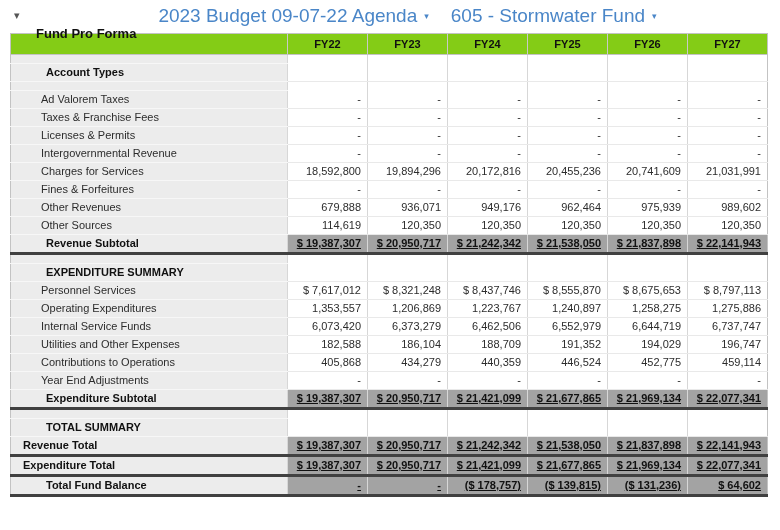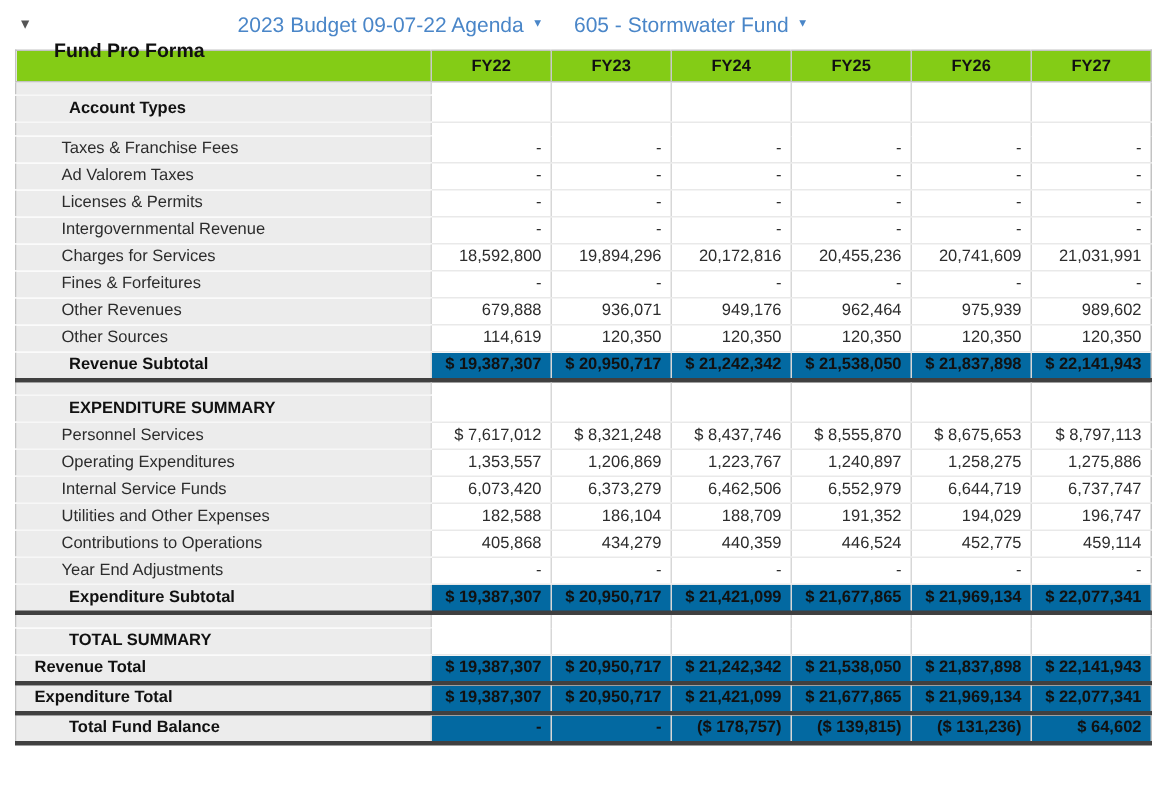--- a/index.html
+++ b/index.html
@@ -2,21 +2,21 @@
 <html><head>
 <meta charset="utf-8">
 <style>
   html,body{margin:0;padding:0;background:#fff;}
   body{width:780px;height:530px;overflow:hidden;
        font-family:"Liberation Sans","DejaVu Sans",sans-serif;color:#222;}
   .topbar{display:flex;align-items:center;height:31px;padding-left:14px;}
   .collapse-toggle{color:#555;font-size:11px;cursor:pointer;width:14px;}
   .page-title{font-weight:bold;font-size:13px;color:#111;margin-left:8px;margin-top:36px;}
   .dd-link{display:flex;align-items:center;margin-left:22px;cursor:pointer;}
-  .dd-link .dd-label{font-size:14px;color:#4a86c8;}
+  .dd-link .dd-label{font-size:19px;color:#4a86c8;}
   .dd-link .dd-caret{font-size:9px;color:#4a86c8;margin-left:7px;}
   .proforma-table{border-collapse:collapse;table-layout:fixed;
        margin-left:10px;margin-top:2px;width:757px;
        border:1px solid #c3c3c3;border-bottom:2px solid #9a9a9a;}
   .proforma-table col.lbl{width:277px;}
   .proforma-table col.val{width:80px;}
   th,td{font-size:11px;line-height:13px;padding:2px 6px;height:13px;
        overflow:hidden;white-space:nowrap;}
   thead th{background:#84cc16;font-weight:bold;text-align:center;color:#111;
        border-left:1px solid #c9c9c9;border-bottom:1px solid #c3c3c3;height:16px;}
@@ -24,21 +24,21 @@
   td.lblcell{background:#ececec;text-align:left;border-bottom:1px solid #f7f7f7;padding-left:35px;}
   td.valcell{background:#fff;text-align:right;border-left:1px solid #d7d7d7;
        border-bottom:1px solid #e9e9e9;color:#2c2c2c;}
   tr.spacer td{height:8px;padding:0 6px;}
   tr.spacer td.valcell{border-bottom:none;}
   tr.section td.lblcell{font-weight:bold;color:#111;}
   tr.detail td.lblcell{padding-left:30px;color:#2c2c2c;}
   tr.total-line td.lblcell{padding-left:12px;}
   tr.framed td{border-top:1px solid #9e9e9e;border-bottom:3px solid #404040;
        font-weight:bold;color:#111;}
-  tr.framed td.valcell{background:#0369a1;}
+  tr.framed td.valcell{background:#a3a3a3;text-decoration:underline;}
 </style>
 </head>
 <body>
 
 <div class="topbar">
   <span class="collapse-toggle">▾</span>
   <span class="page-title">Fund Pro Forma</span>
   <span class="dd-link">
     <span class="dd-label">2023 Budget 09-07-22 Agenda</span>
     <span class="dd-caret">▾</span>
@@ -92,30 +92,30 @@
       <tr class="spacer">
         <td class="lblcell"></td>
         <td class="valcell"></td>
         <td class="valcell"></td>
         <td class="valcell"></td>
         <td class="valcell"></td>
         <td class="valcell"></td>
         <td class="valcell"></td>
       </tr>
       <tr class="detail">
+        <td class="lblcell">Ad Valorem Taxes</td>
+        <td class="valcell">-</td>
+        <td class="valcell">-</td>
+        <td class="valcell">-</td>
+        <td class="valcell">-</td>
+        <td class="valcell">-</td>
+        <td class="valcell">-</td>
+      </tr>
+      <tr class="detail">
         <td class="lblcell">Taxes &amp; Franchise Fees</td>
-        <td class="valcell">-</td>
-        <td class="valcell">-</td>
-        <td class="valcell">-</td>
-        <td class="valcell">-</td>
-        <td class="valcell">-</td>
-        <td class="valcell">-</td>
-      </tr>
-      <tr class="detail">
-        <td class="lblcell">Ad Valorem Taxes</td>
         <td class="valcell">-</td>
         <td class="valcell">-</td>
         <td class="valcell">-</td>
         <td class="valcell">-</td>
         <td class="valcell">-</td>
         <td class="valcell">-</td>
       </tr>
       <tr class="detail">
         <td class="lblcell">Licenses &amp; Permits</td>
         <td class="valcell">-</td>

